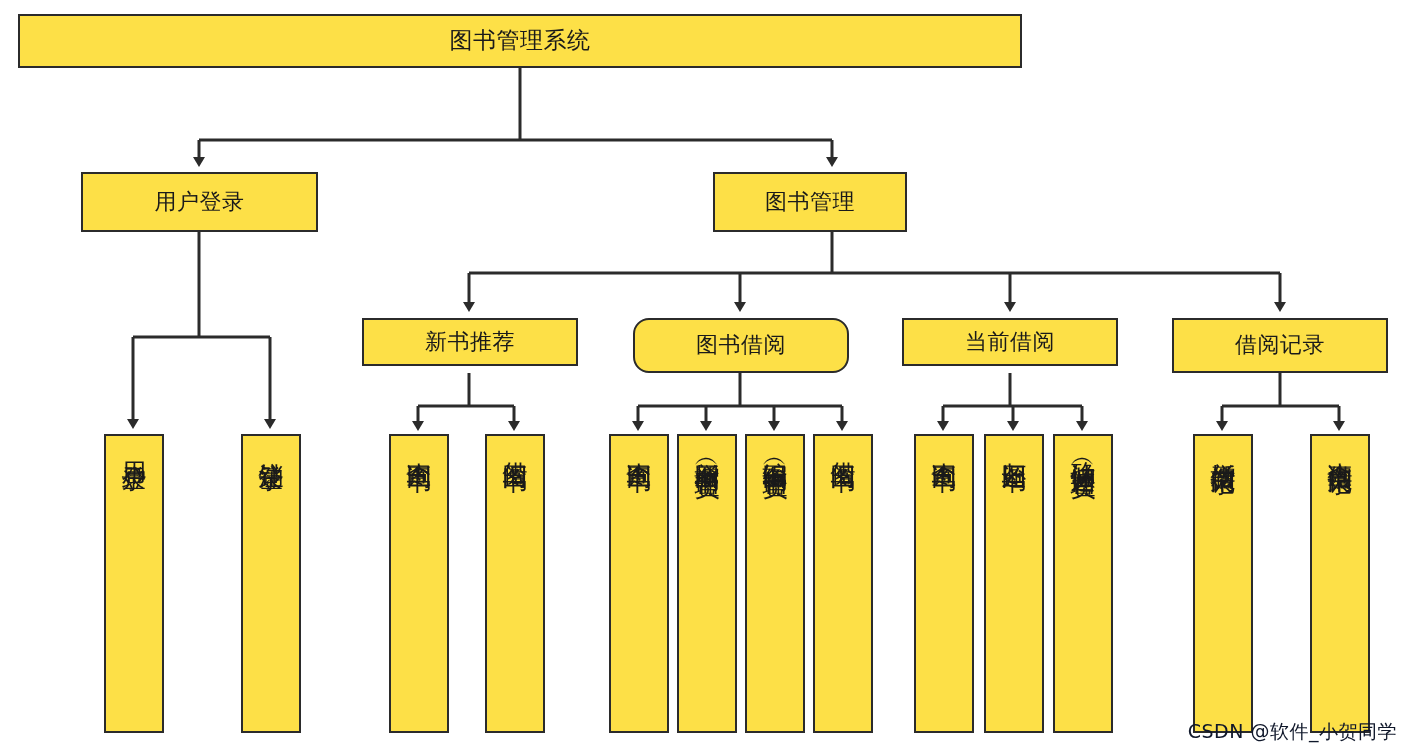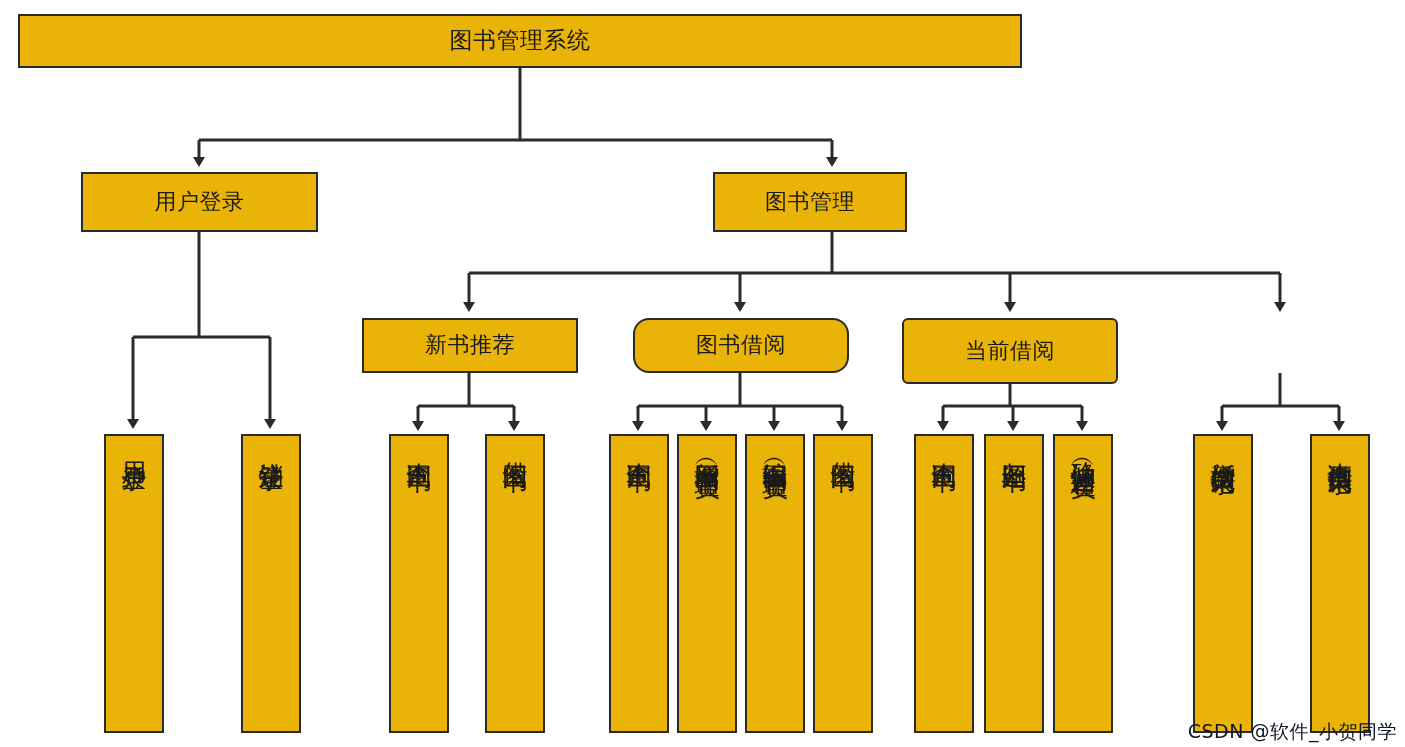--- a/index.html
+++ b/index.html
@@ -16,21 +16,21 @@
   }
   svg#edges{
     position:absolute;left:0;top:0;
     width:1405px;height:747px;
     pointer-events:none;
   }
   .node{
     position:absolute;
     box-sizing:border-box;
     border:2.5px solid #2b2b2b;
-    background:#eab308;
+    background:#fde047;
     display:flex;
     align-items:center;
     justify-content:center;
     color:#1a1a1a;
     overflow:hidden;
   }
   .node .label{
     display:block;
     text-align:center;
     line-height:1.12;
@@ -127,28 +127,31 @@
     <span class="label">图书管理系统</span>
   </div>
 
   <div class="node h" style="left:81px;top:172px;width:237px;height:60px;">
     <span class="label">用户登录</span>
   </div>
   <div class="node h" style="left:713px;top:172px;width:194px;height:60px;">
     <span class="label">图书管理</span>
   </div>
 
-  <div class="node h" style="left:362px;top:318px;width:216px;height:55px;">
+  <div class="node h" style="left:362px;top:318px;width:216px;height:48px;">
     <span class="label">新书推荐</span>
   </div>
   <div class="node h" style="left:633px;top:318px;width:216px;height:55px;border-radius:16px;">
     <span class="label">图书借阅</span>
   </div>
-  <div class="node h" style="left:902px;top:318px;width:216px;height:66px;border-radius:6px;">
+  <div class="node h" style="left:902px;top:318px;width:216px;height:48px;">
     <span class="label">当前借阅</span>
+  </div>
+  <div class="node h" style="left:1172px;top:318px;width:216px;height:55px;">
+    <span class="label">借阅记录</span>
   </div>
 
   <div class="node v" style="left:104px;top:434px;width:60px;height:299px;">
     <span class="label">用户登录</span>
   </div>
   <div class="node v" style="left:241px;top:434px;width:60px;height:299px;">
     <span class="label">注销登录</span>
   </div>
 
   <div class="node v" style="left:389px;top:434px;width:60px;height:299px;">

